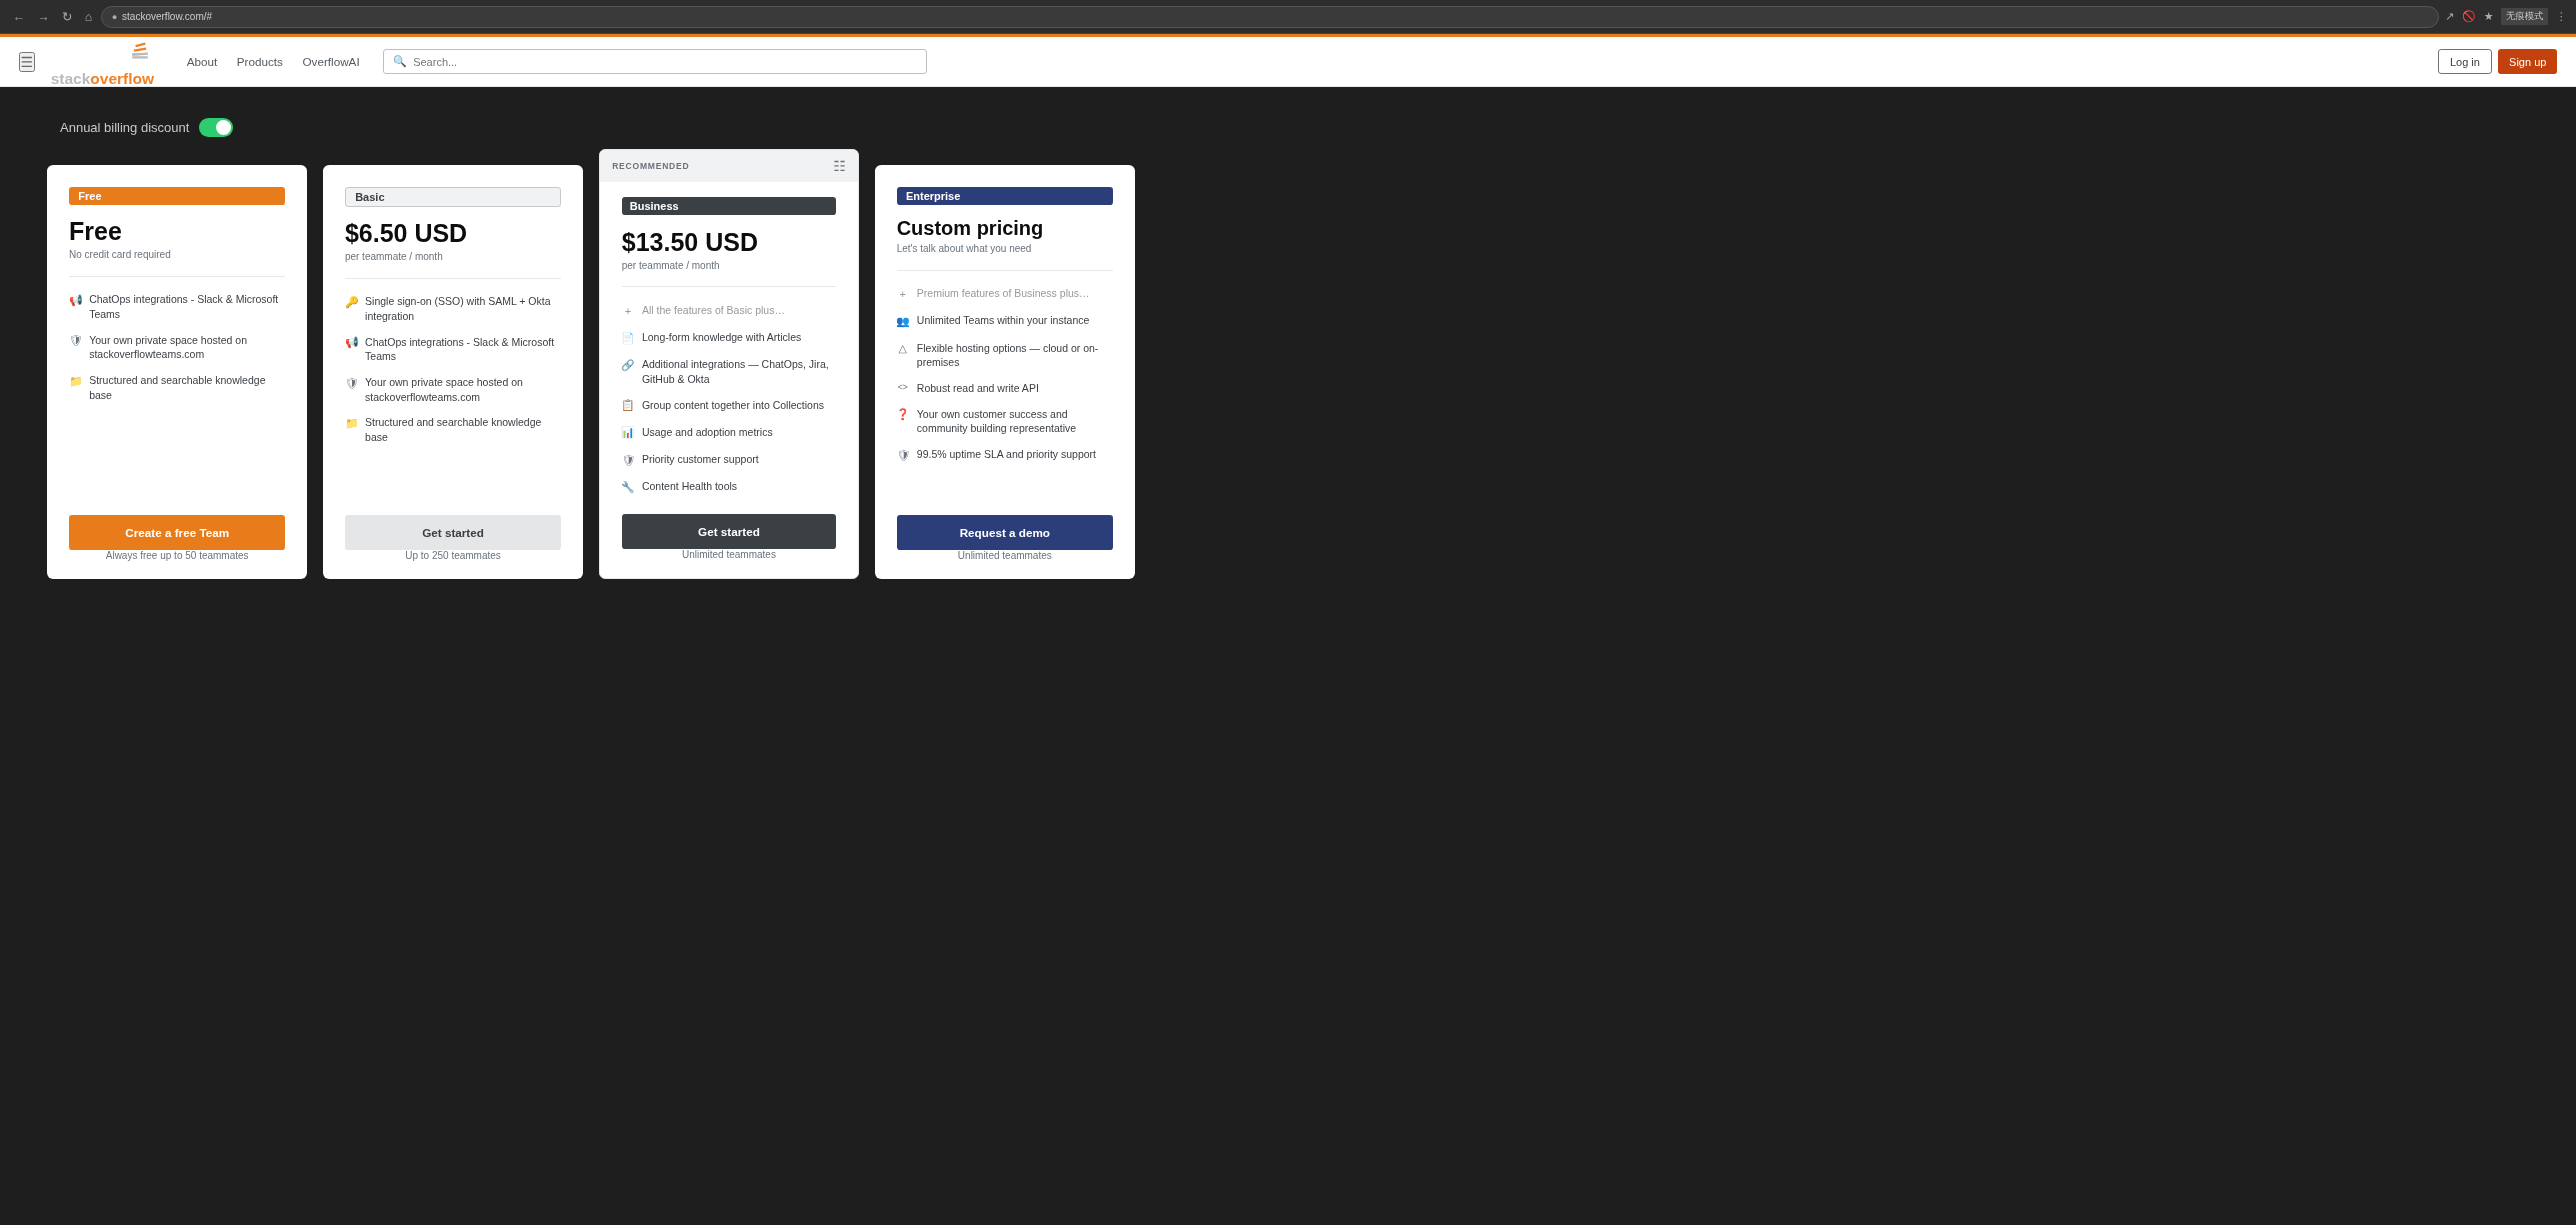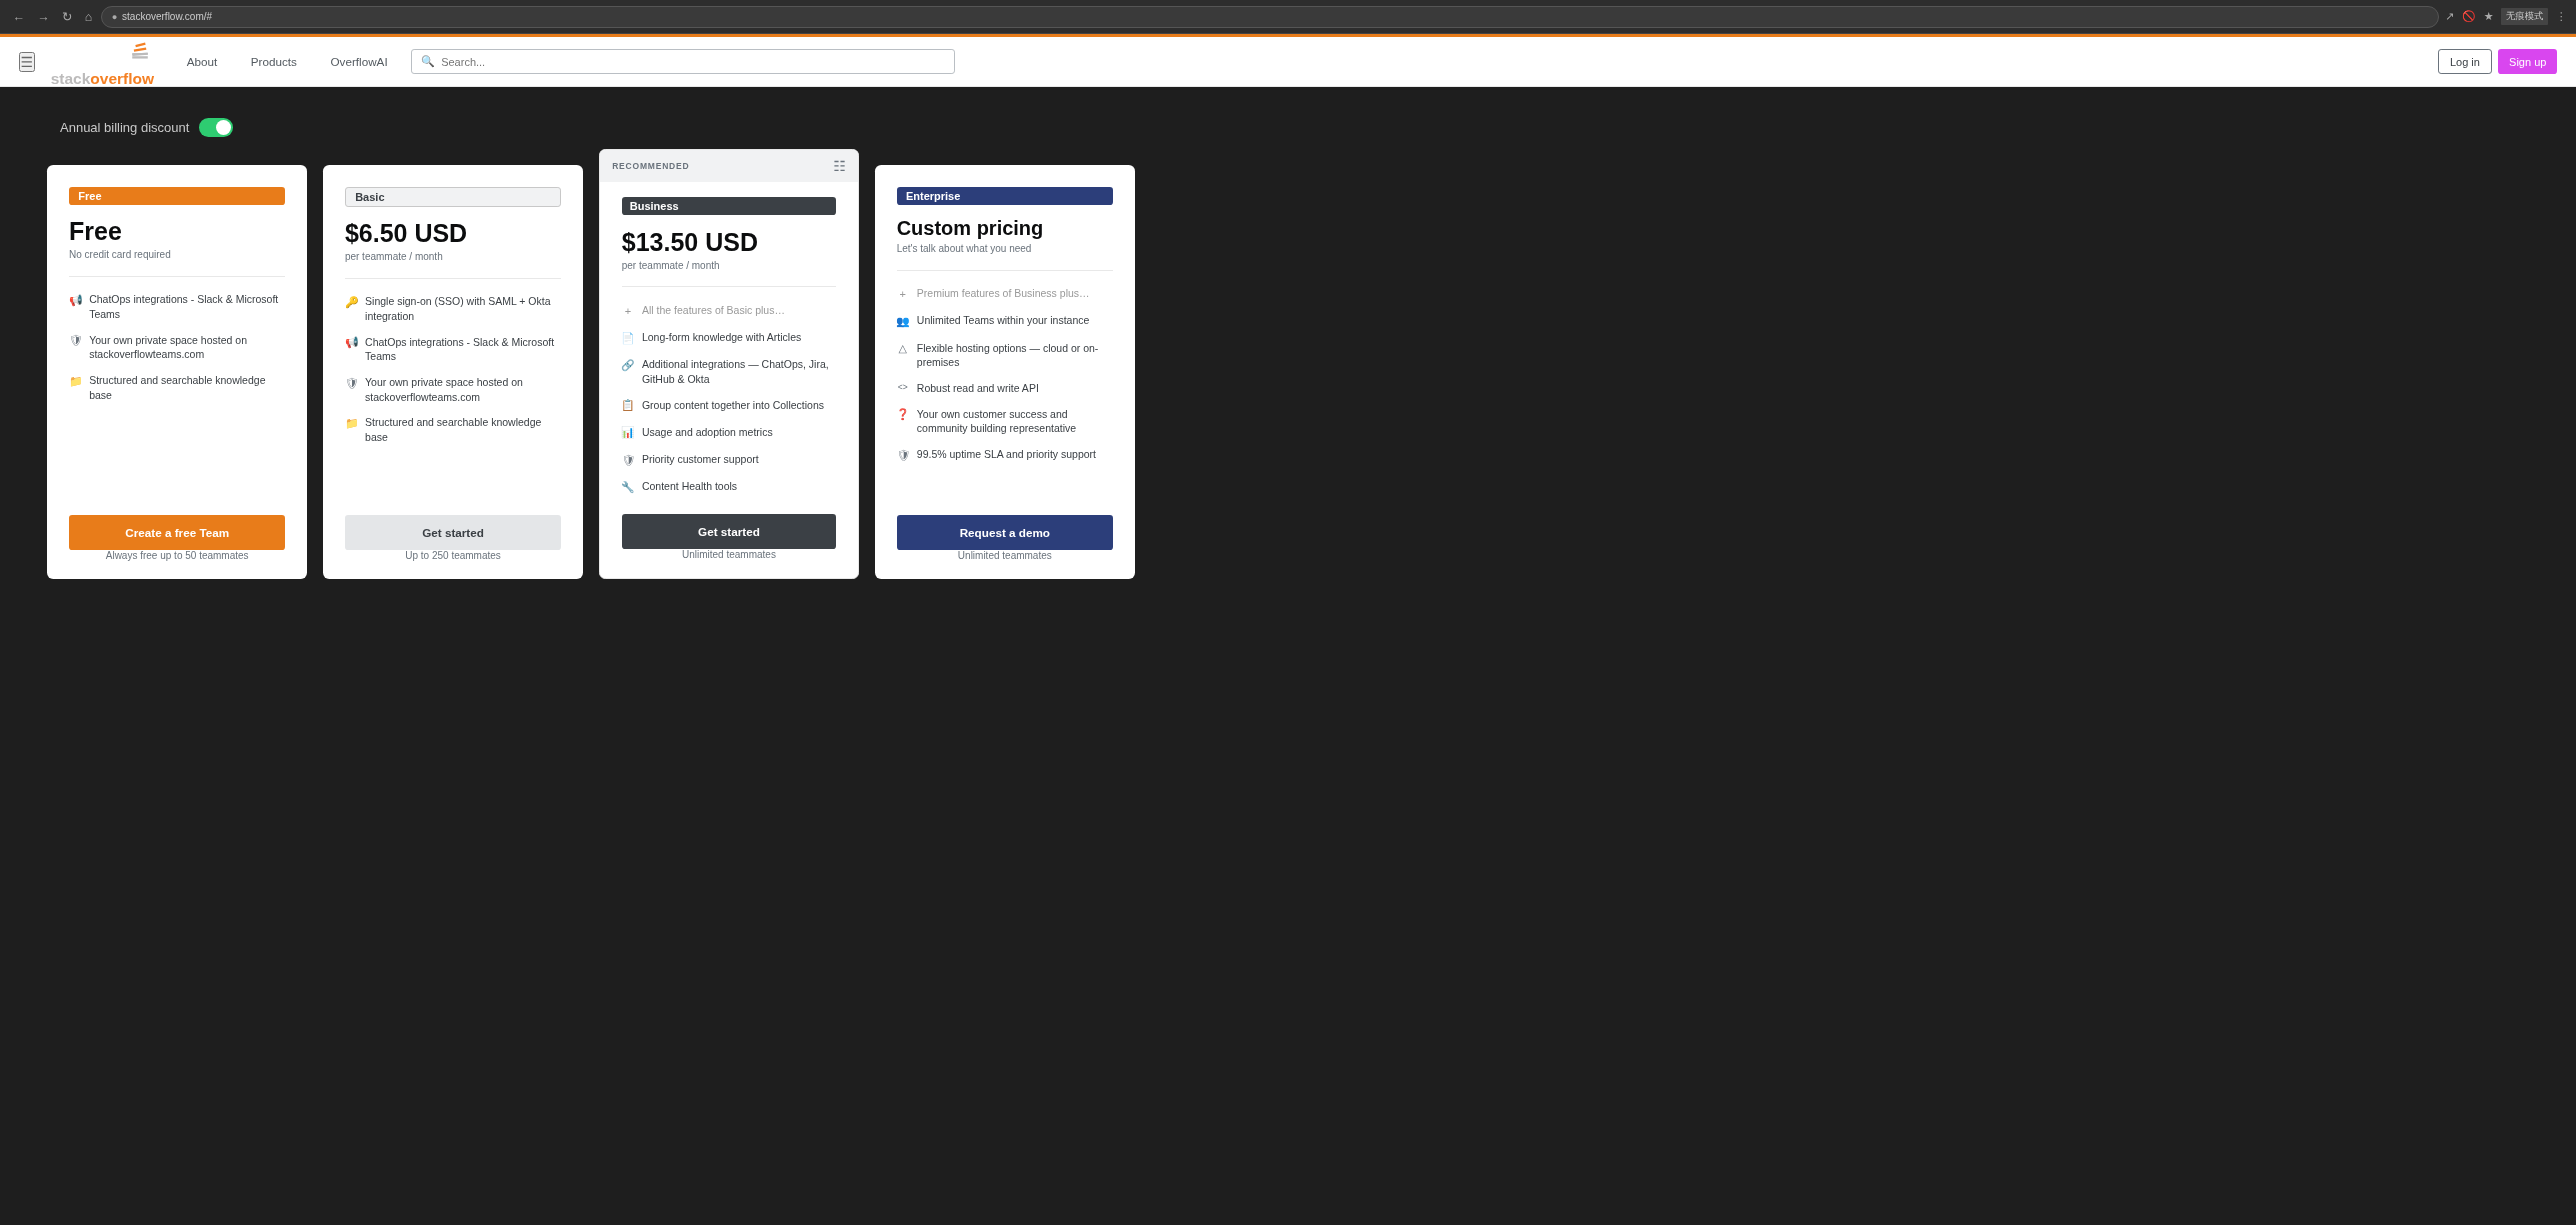--- a/index.html
+++ b/index.html
@@ -42,38 +42,38 @@
       background: #fff;
       height: 50px;
       display: flex;
       align-items: center;
       padding: 0 18.6px;
       gap: 15.5px;
       border-bottom: 0.8px solid #e8e8e8;
     }
     .nav-menu-icon { font-size: 14px; color: #666; cursor: pointer; }
     .logo { display: flex; align-items: flex-end; gap: 6.2px; text-decoration: none; flex-direction: column; }
-    .nav-links { display: flex; gap: 18px; margin-left: 9.3px; }
+    .nav-links { display: flex; gap: 4px; margin-left: 9.3px; }
     .nav-link { color: #535a60; font-size: 11.7px; padding: 4.7px 7.8px; border-radius: 3.1px; cursor: pointer; text-decoration: none; }
     .search-bar {
       flex: 1;
       display: flex;
       align-items: center;
       background: #fff;
       border: 0.8px solid #babfc4;
       border-radius: 3.1px;
       padding: 4.7px 9.3px;
       gap: 6.2px;
       max-width: 544px;
     }
     .search-icon { color: #848d95; font-size: 11px; }
     .search-input { border: none; outline: none; font-size: 11px; color: #535a60; flex: 1; width: 100%; }
     .nav-buttons { display: flex; gap: 6.2px; margin-left: auto; }
     .btn-login { border: 0.8px solid #6a737c; background: none; color: #3b4045; padding: 2px 11px; border-radius: 3.1px; font-size: 11px; cursor: pointer; }
-    .btn-signup { background: #d946ef; color: #fff; border: none; padding: 6.2px 11px; border-radius: 3.1px; font-size: 11px; cursor: pointer; }
+    .btn-signup { background: #c2410c; color: #fff; border: none; padding: 6.2px 11px; border-radius: 3.1px; font-size: 11px; cursor: pointer; }
 
     
     .main-content {
       background: #1e1e1e;
       padding: 31px 47px 47px;
       min-height: calc(100vh - 84px);
     }
 
     
     .toggle-row {

